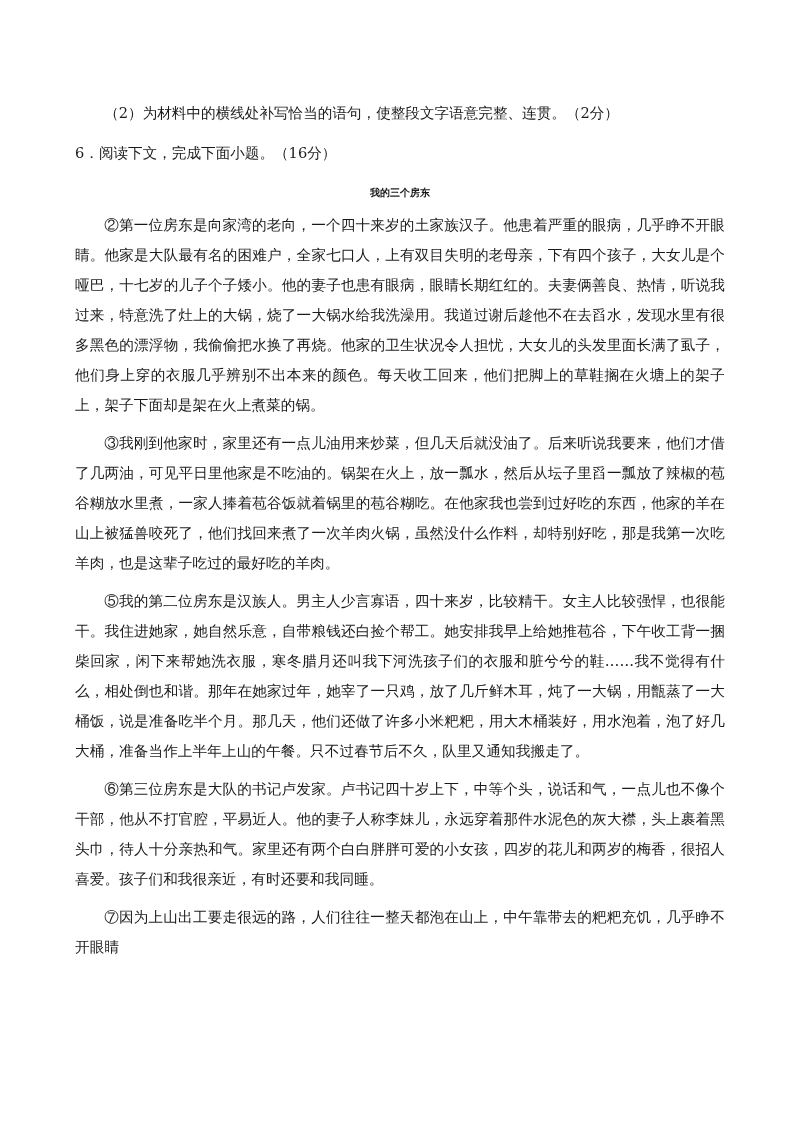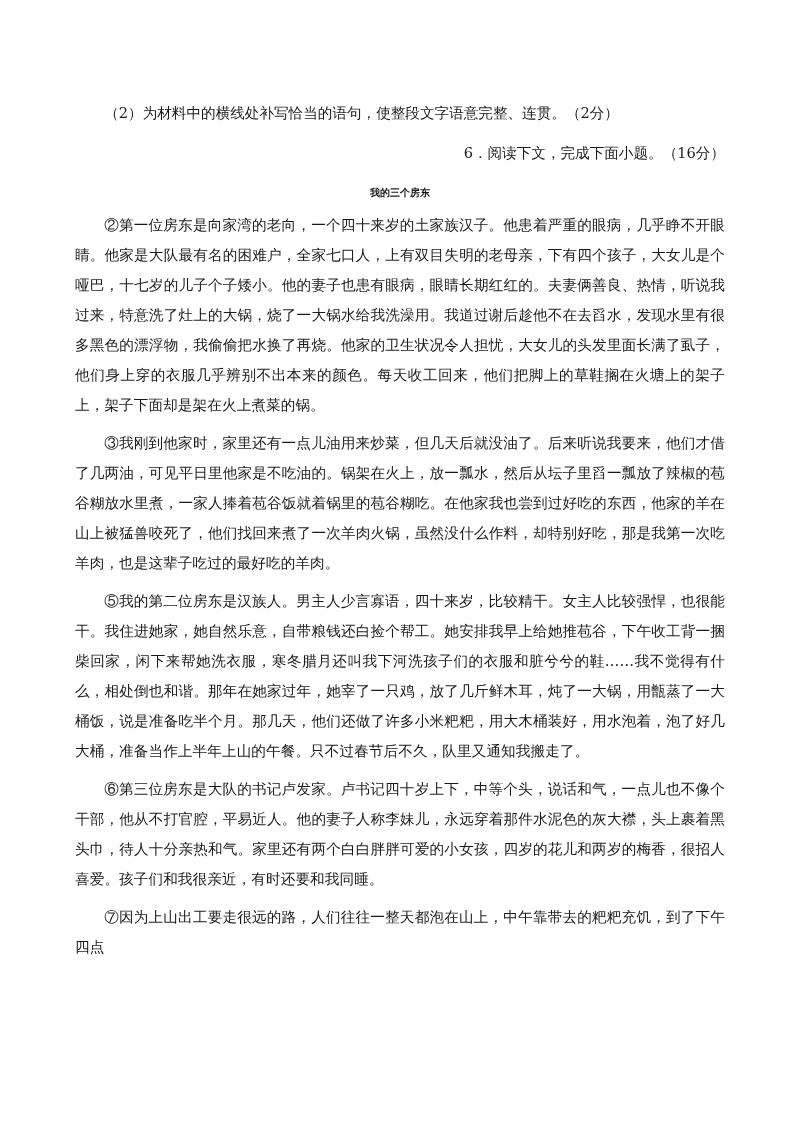--- a/index.html
+++ b/index.html
@@ -52,21 +52,20 @@
     font-weight: bold;
     margin: 0 0 4px 0;
     letter-spacing: 0.3px;
     color: #000000;
   }
   .question-stem {
     font-size: 14.6px;
     line-height: 30px;
     margin: 0 0 4px 0;
     color: #1a1a1a;
-    text-align: right;
   }
   .article-title {
     font-size: 10px;
     line-height: 30px;
     text-align: center;
     margin: 0 0 2px 0;
     color: #1a1a1a;
   }
   .para + .para {
     margin-top: 8px;
@@ -96,16 +95,16 @@
 
     <p class="para indent">②第一位房东是向家湾的老向，一个四十来岁的土家族汉子。他患着严重的眼病，几乎睁不开眼睛。他家是大队最有名的困难户，全家七口人，上有双目失明的老母亲，下有四个孩子，大女儿是个哑巴，十七岁的儿子个子矮小。他的妻子也患有眼病，眼睛长期红红的。夫妻俩善良、热情，听说我过来，特意洗了灶上的大锅，烧了一大锅水给我洗澡用。我道过谢后趁他不在去舀水，发现水里有很多黑色的漂浮物，我偷偷把水换了再烧。他家的卫生状况令人担忧，大女儿的头发里面长满了虱子，他们身上穿的衣服几乎辨别不出本来的颜色。每天收工回来，他们把脚上的草鞋搁在火塘上的架子上，架子下面却是架在火上煮菜的锅。</p>
 
     <p class="para indent">③我刚到他家时，家里还有一点儿油用来炒菜，但几天后就没油了。后来听说我要来，他们才借了几两油，可见平日里他家是不吃油的。锅架在火上，放一瓢水，然后从坛子里舀一瓢放了辣椒的苞谷糊放水里煮，一家人捧着苞谷饭就着锅里的苞谷糊吃。在他家我也尝到过好吃的东西，他家的羊在山上被猛兽咬死了，他们找回来煮了一次羊肉火锅，虽然没什么作料，却特别好吃，那是我第一次吃羊肉，也是这辈子吃过的最好吃的羊肉。</p>
 
 
     <p class="para indent">⑤我的第二位房东是汉族人。男主人少言寡语，四十来岁，比较精干。女主人比较强悍，也很能干。我住进她家，她自然乐意，自带粮钱还白捡个帮工。她安排我早上给她推苞谷，下午收工背一捆柴回家，闲下来帮她洗衣服，寒冬腊月还叫我下河洗孩子们的衣服和脏兮兮的鞋……我不觉得有什么，相处倒也和谐。那年在她家过年，她宰了一只鸡，放了几斤鲜木耳，炖了一大锅，用甑蒸了一大桶饭，说是准备吃半个月。那几天，他们还做了许多小米粑粑，用大木桶装好，用水泡着，泡了好几大桶，准备当作上半年上山的午餐。只不过春节后不久，队里又通知我搬走了。</p>
 
     <p class="para indent">⑥第三位房东是大队的书记卢发家。卢书记四十岁上下，中等个头，说话和气，一点儿也不像个干部，他从不打官腔，平易近人。他的妻子人称李妹儿，永远穿着那件水泥色的灰大襟，头上裹着黑头巾，待人十分亲热和气。家里还有两个白白胖胖可爱的小女孩，四岁的花儿和两岁的梅香，很招人喜爱。孩子们和我很亲近，有时还要和我同睡。</p>
 
-    <p class="para indent">⑦因为上山出工要走很远的路，人们往往一整天都泡在山上，中午靠带去的粑粑充饥，到了下午四点</p>
+    <p class="para indent">⑦因为上山出工要走很远的路，人们往往一整天都泡在山上，中午靠带去的粑粑充饥，几乎睁不开眼睛</p>
 
   </div>
 </div>
 
 </body></html>

